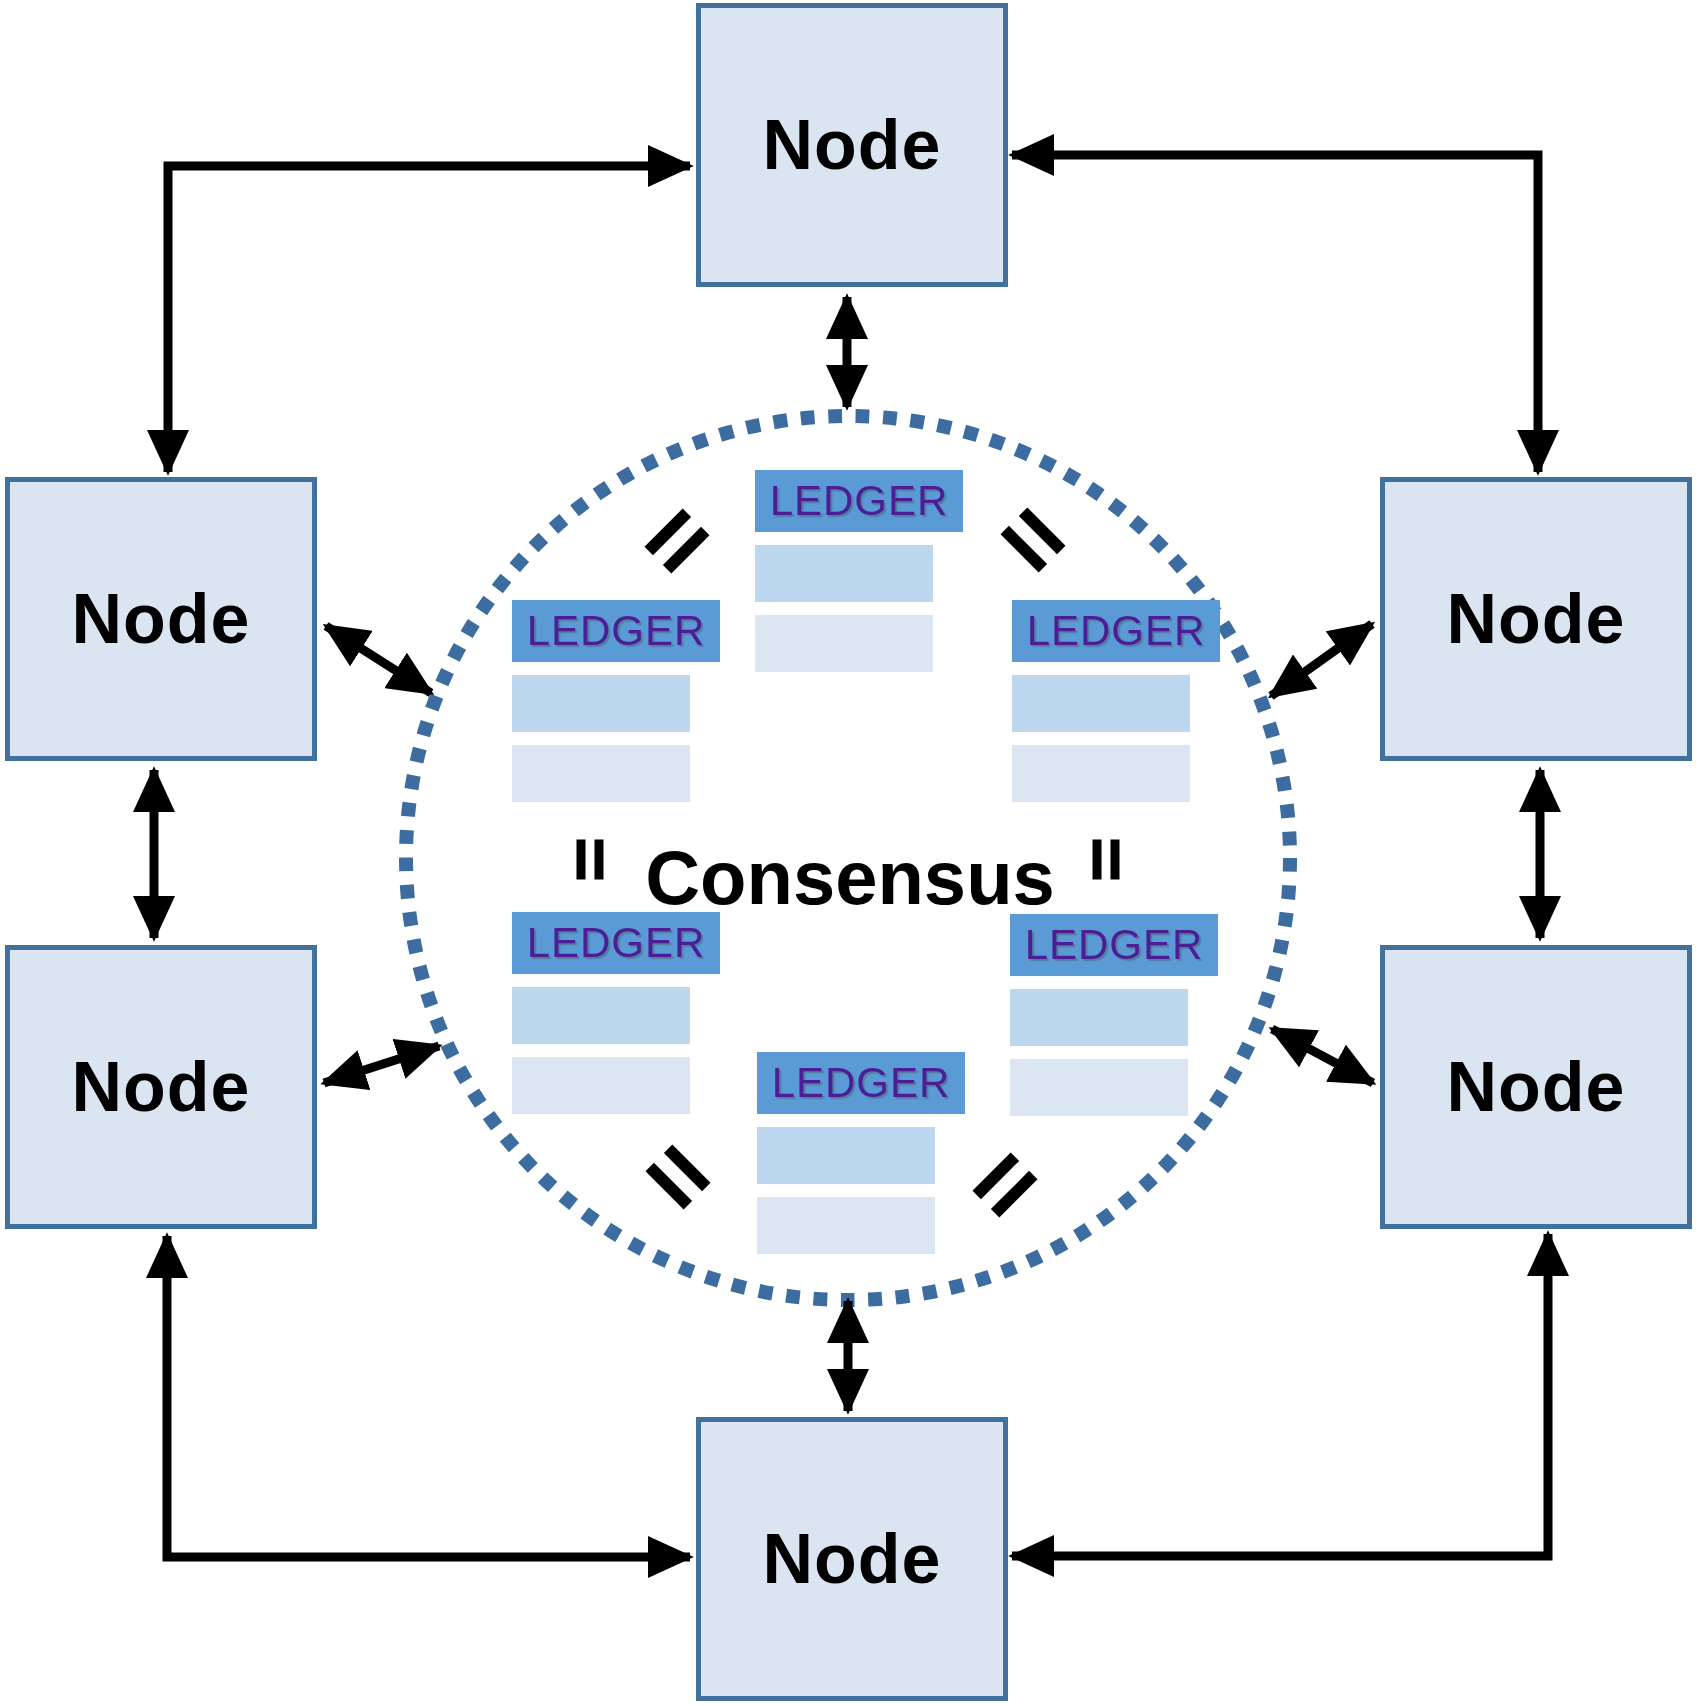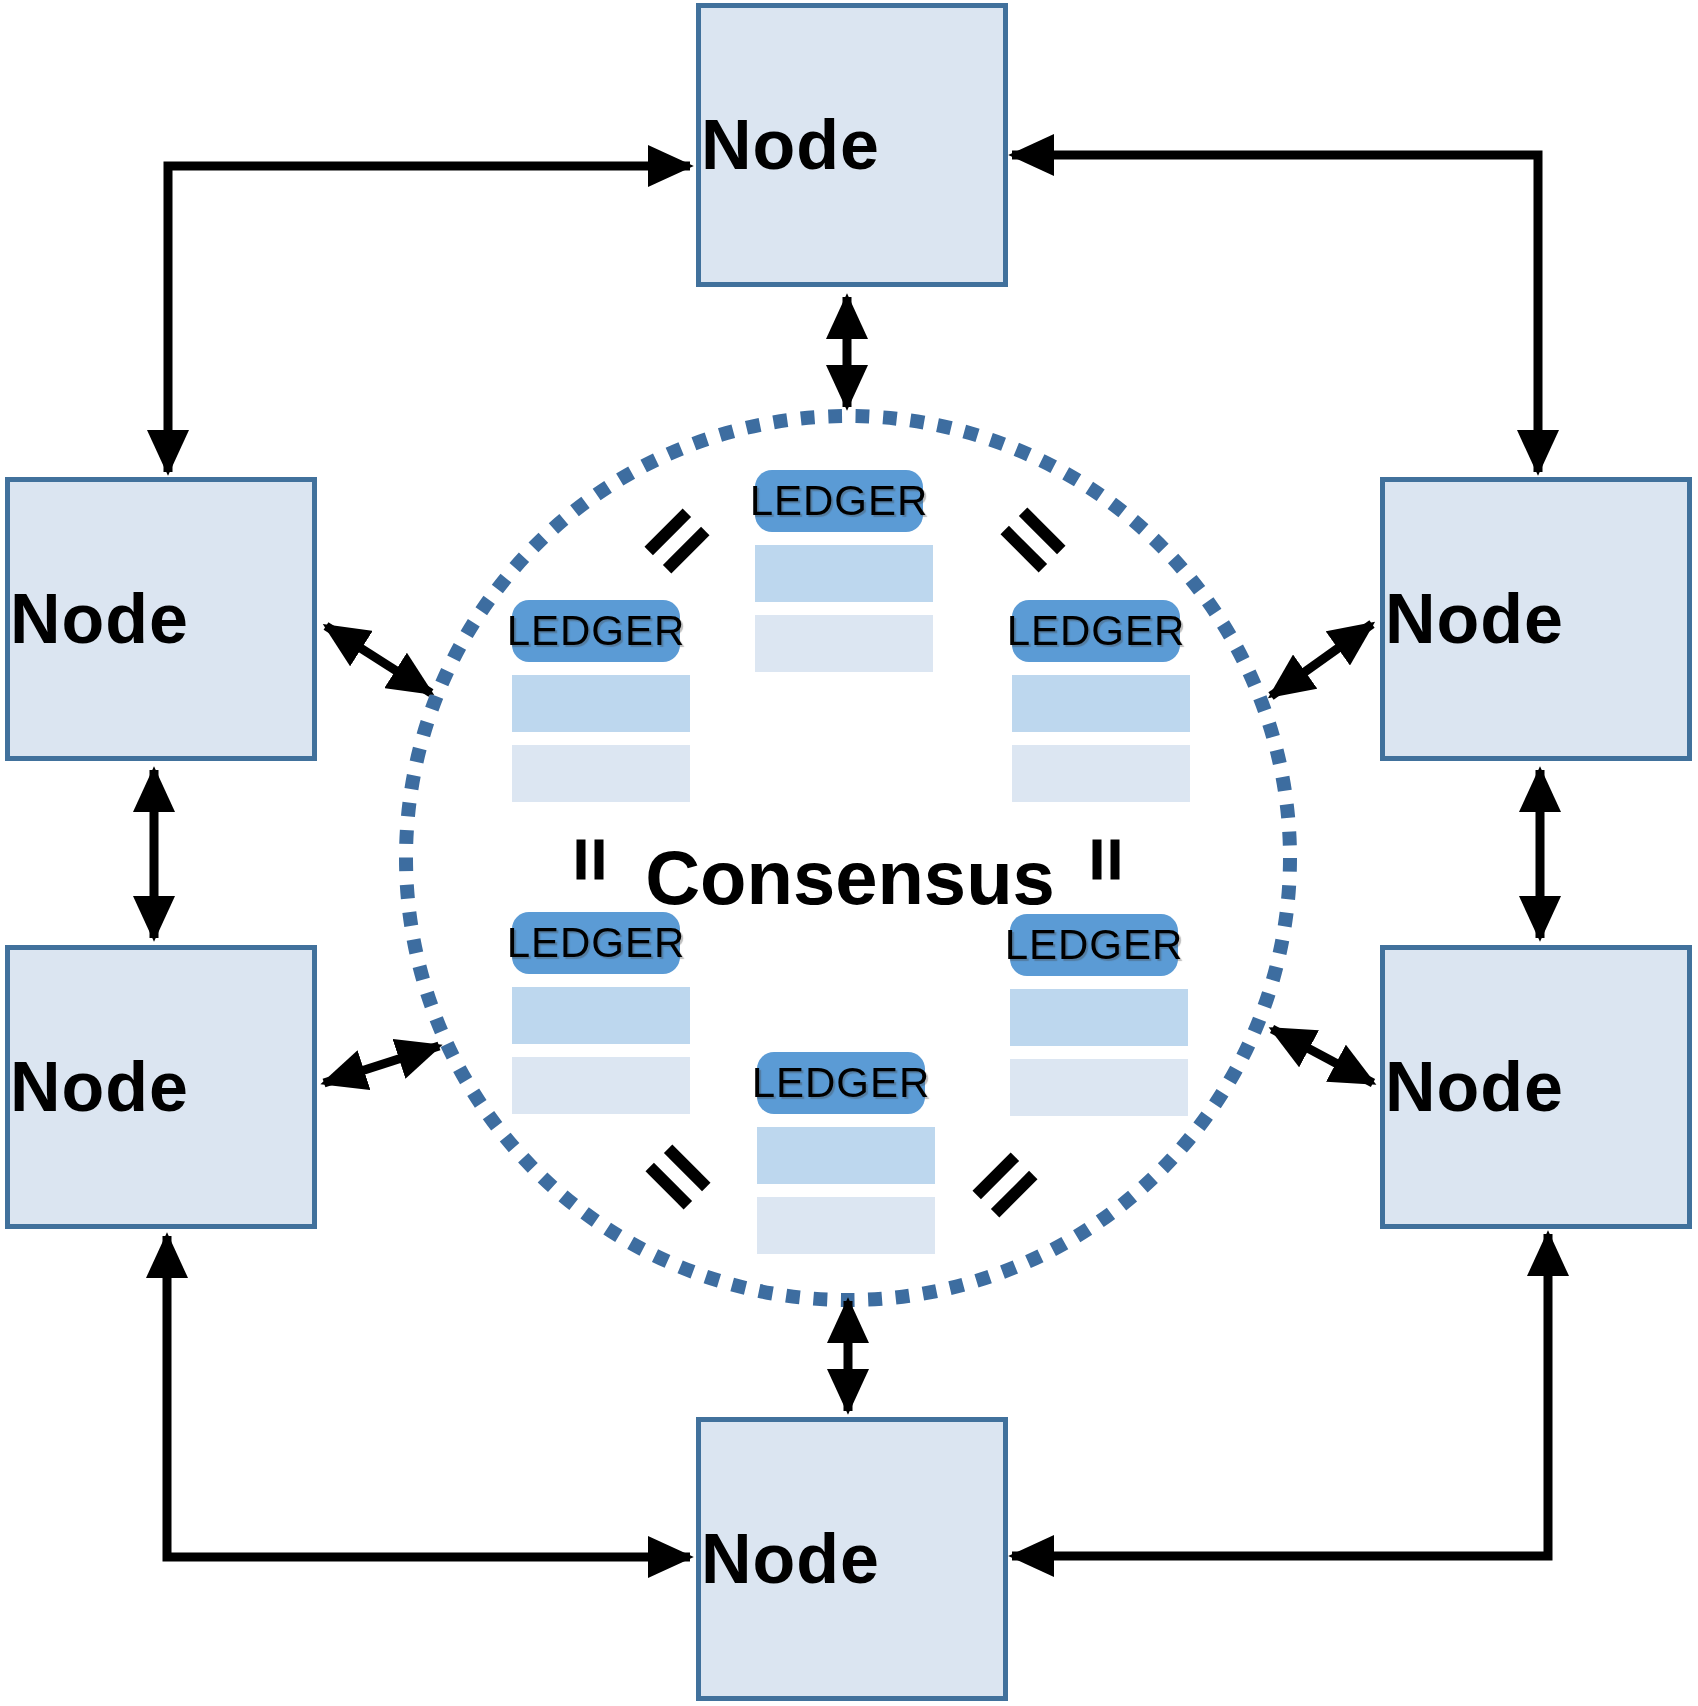--- a/index.html
+++ b/index.html
@@ -10,34 +10,33 @@
     font-family:"Liberation Sans", sans-serif;
     overflow:hidden;
   }
   svg.overlay{position:absolute;left:0;top:0;width:1698px;height:1706px;}
   .node{
     position:absolute;
     width:312px;height:284px;
     background:#dbe5f1;
     border:5px solid #41719c;
     box-sizing:border-box;
-    display:flex;align-items:center;
+    display:flex;align-items:center;justify-content:center;
   }
   .node .node-label{
     font-size:70px;font-weight:700;color:#000000;letter-spacing:1px;
   }
   .ledger{
     position:absolute;width:178px;
   }
   .ledger .ledger-header{
-    width:168px;height:62px;background:#5b9bd5;
-    color:#000000;font-size:42px;font-weight:400;letter-spacing:1px;
+    width:208px;height:62px;background:#5b9bd5;
+    color:#4c1d95;font-size:42px;font-weight:400;letter-spacing:1px;
     display:flex;align-items:center;justify-content:center;
     text-shadow:2px 2px 1px rgba(70,70,70,0.35);
-    border-radius:17px;
   }
   .ledger .row1{width:178px;height:57px;background:#bdd7ee;margin-top:13px;}
   .ledger .row2{width:178px;height:57px;background:#dce6f2;margin-top:13px;}
   .consensus{
     position:absolute;left:560px;top:834px;width:580px;
     text-align:center;font-size:76px;font-weight:700;color:#000000;
   }
   .eq{
     position:absolute;
     display:flex;flex-direction:column;justify-content:space-between;

